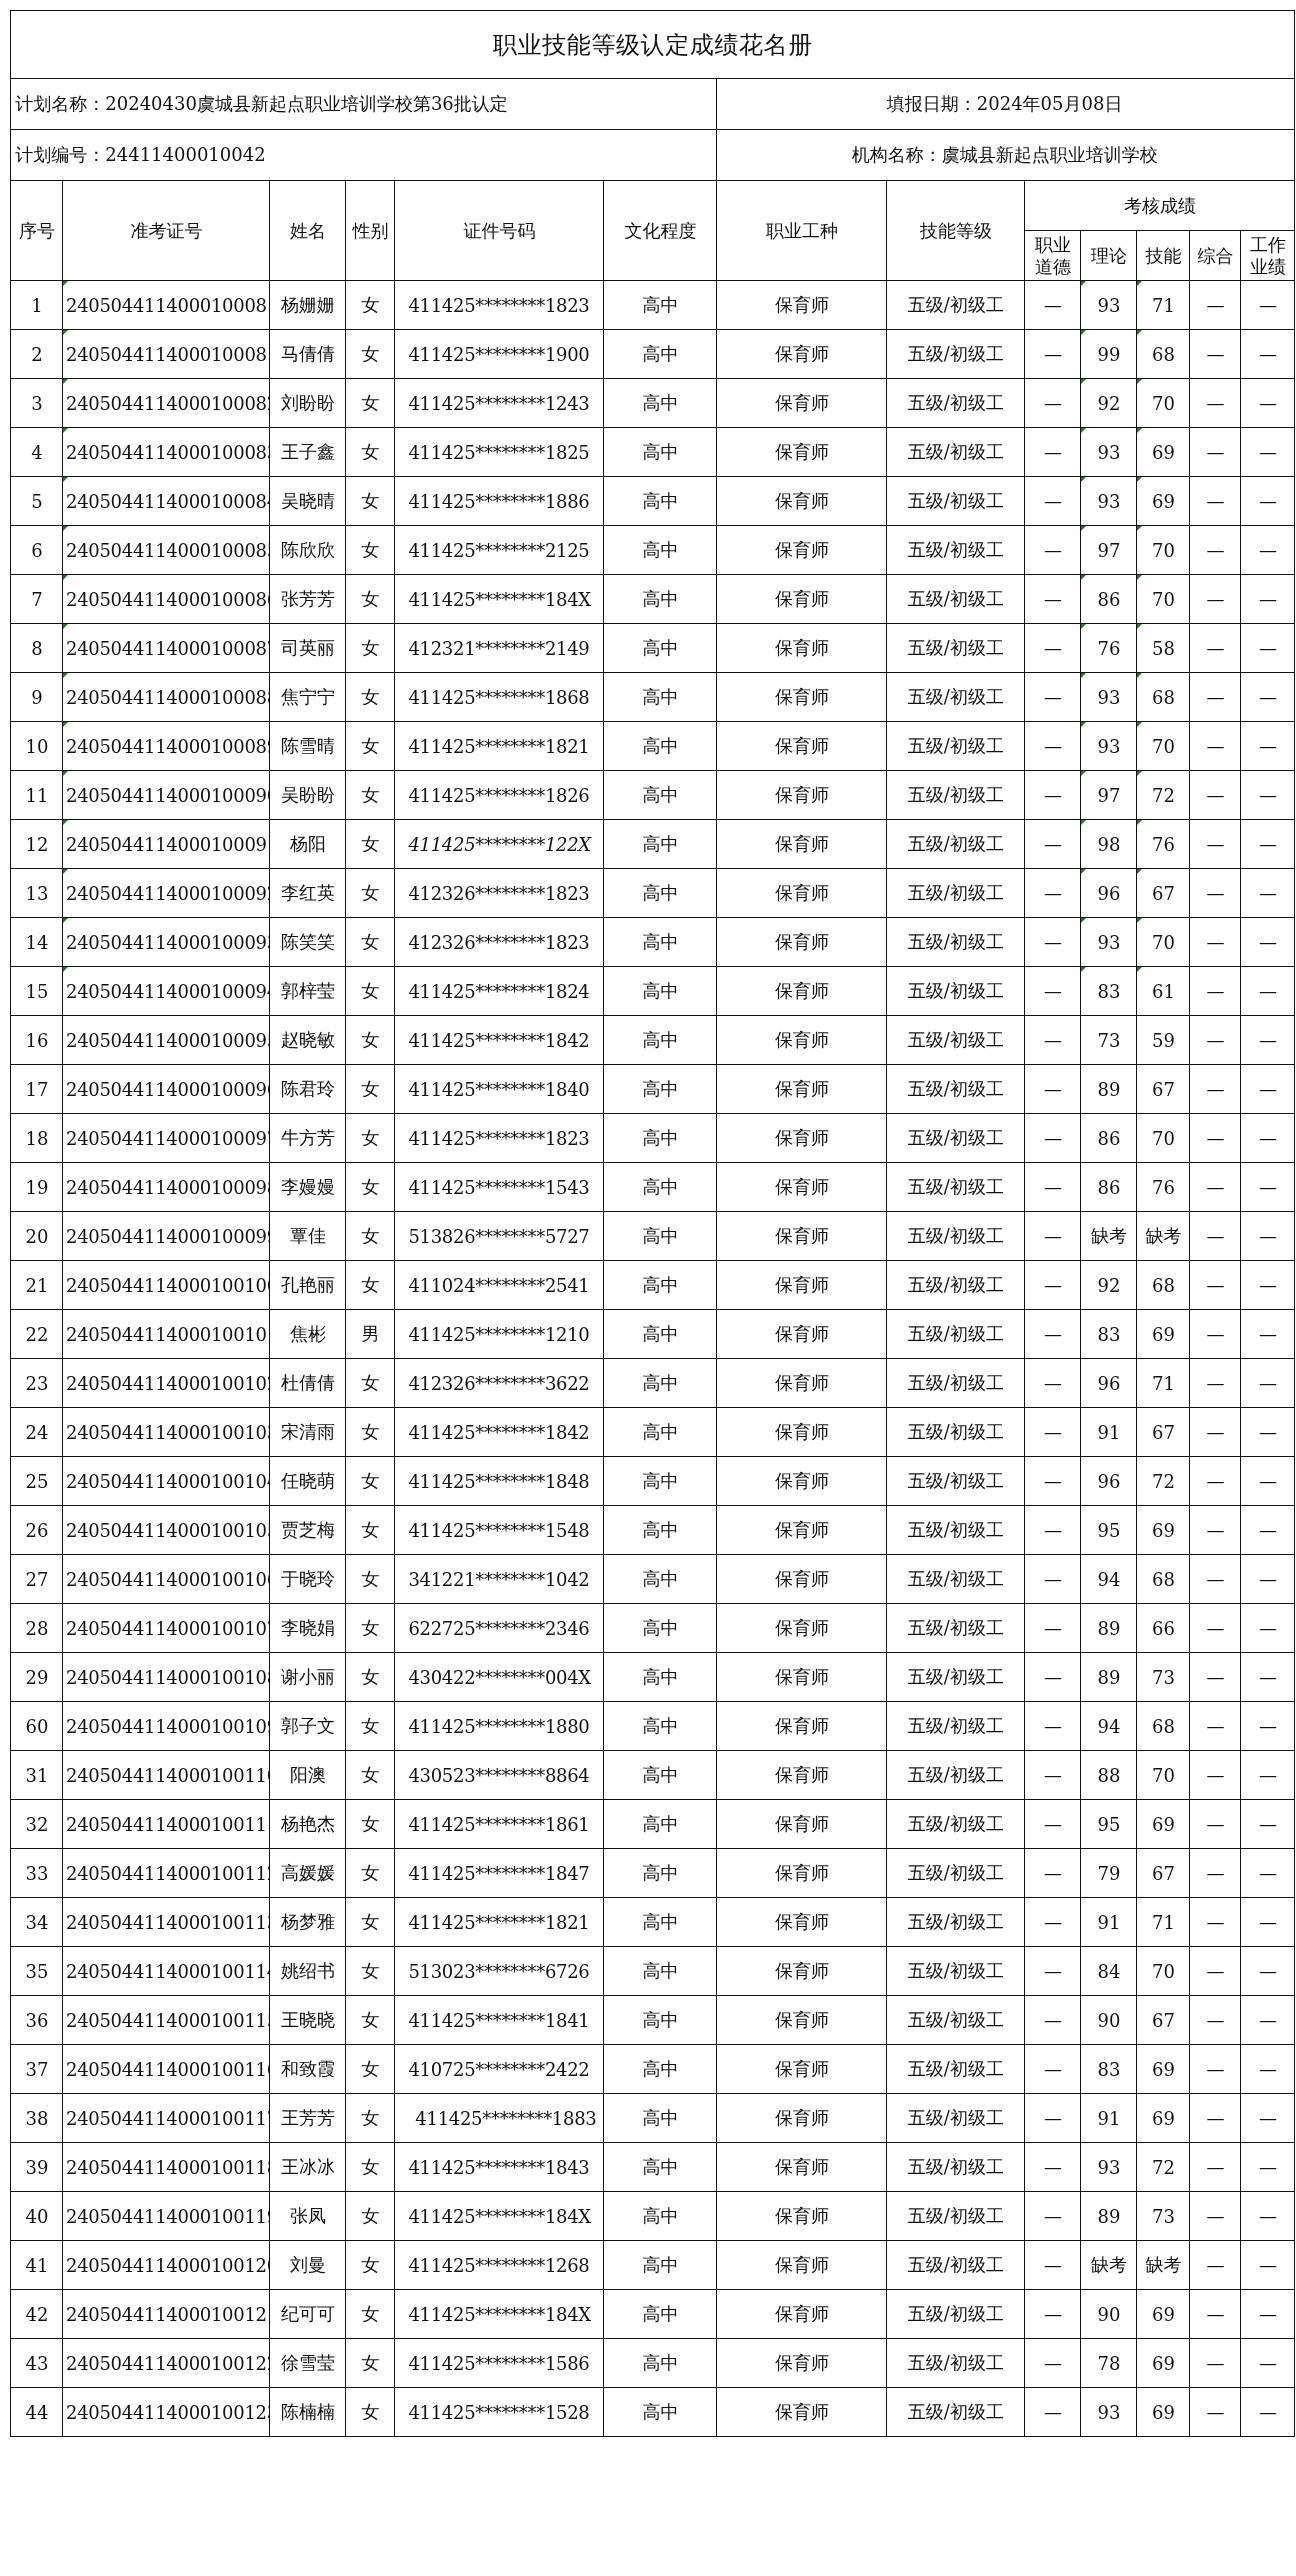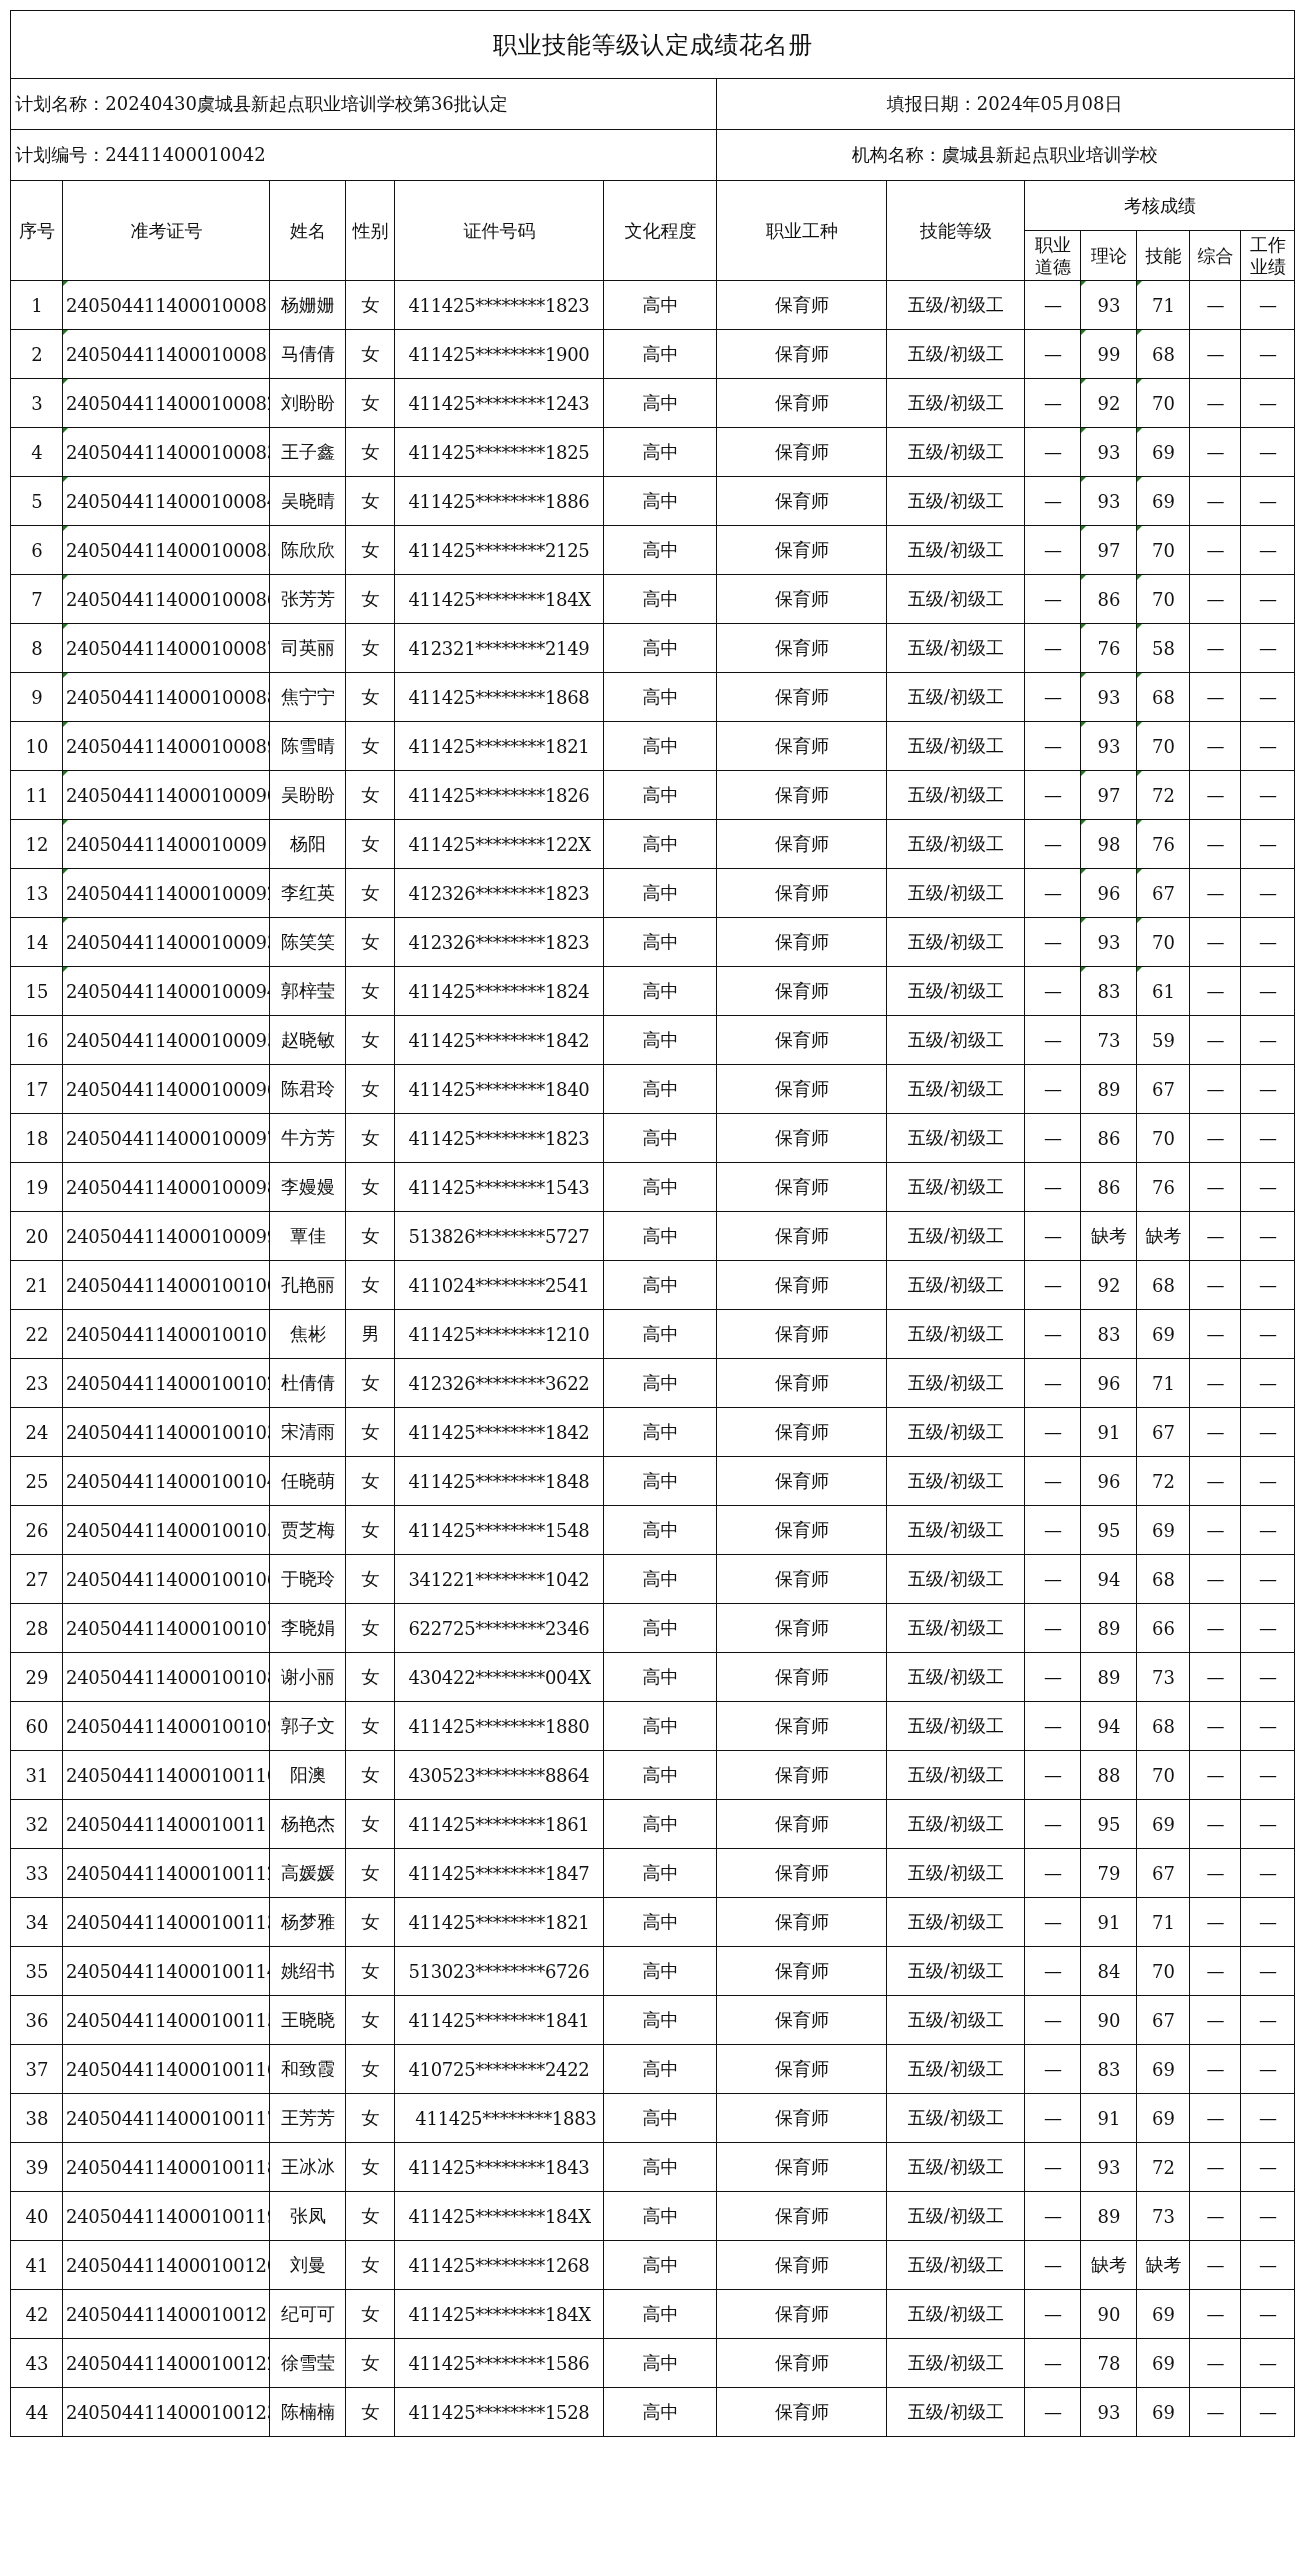--- a/index.html
+++ b/index.html
@@ -238,21 +238,21 @@
           <td class="tri">97</td>
           <td class="tri">72</td>
           <td>—</td>
           <td>—</td>
         </tr>
         <tr>
           <td>12</td>
           <td class="left-num tri">2405044114000100091</td>
           <td>杨阳</td>
           <td>女</td>
-          <td class="left-num" style="padding-left: 13px;">411425********122X</td>
+          <td class="left-num" style="padding-left: 13px; font-style: italic;">411425********122X</td>
           <td>高中</td>
           <td>保育师</td>
           <td>五级/初级工</td>
           <td>—</td>
           <td class="tri">98</td>
           <td class="tri">76</td>
           <td>—</td>
           <td>—</td>
         </tr>
         <tr>

